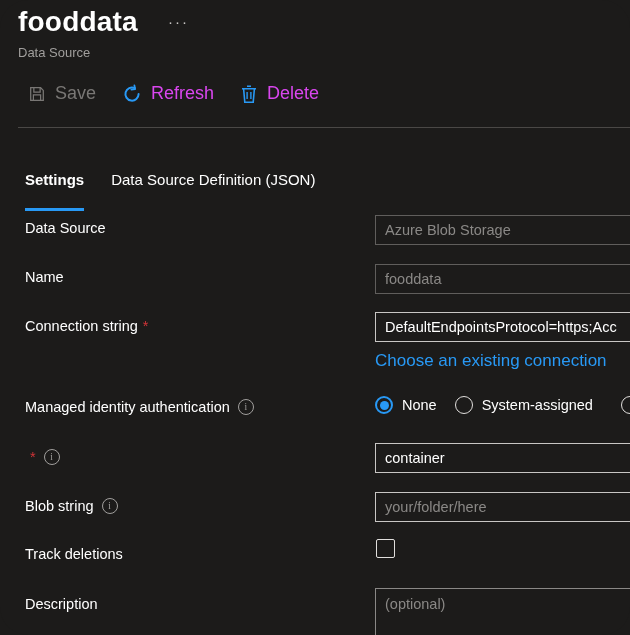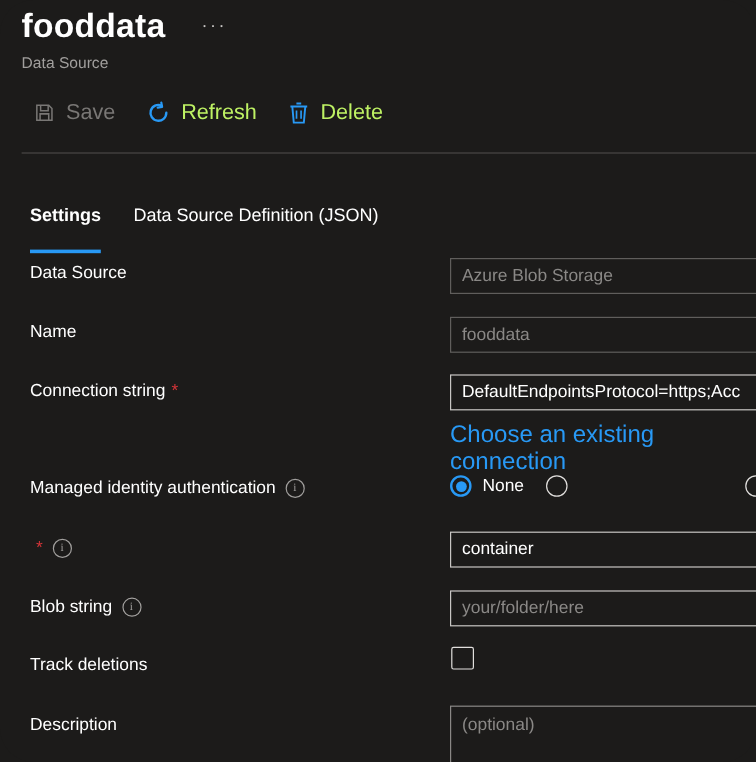--- a/index.html
+++ b/index.html
@@ -11,38 +11,38 @@
   }
   
   .title { position:absolute; left:18px; top:6px; font-size:28px; font-weight:700; letter-spacing:.2px; }
   .more  { position:absolute; left:168px; top:13px; font-size:15px; color:#c8c6c4; letter-spacing:2px; cursor:pointer; }
   .subtitle { position:absolute; left:18px; top:45px; font-size:13px; color:#a19f9d; }
   
   .toolbar { position:absolute; left:28px; top:83px; display:flex; align-items:center; gap:26px; }
   .tool-btn { display:flex; align-items:center; gap:9px; font-size:18px; cursor:pointer; }
   .tool-btn svg { display:block; }
   .lbl-gray { color:#797775; }
-  .lbl-white { color:#bef264; }
+  .lbl-white { color:#d946ef; }
   .divider { position:absolute; left:18px; right:0; top:127px; height:1px; background:#4a4846; }
   
   .tabs { position:absolute; left:25px; top:171px; display:flex; gap:27px; }
   .tab { font-size:15px; color:#ffffff; padding-bottom:20px; cursor:pointer; border-bottom:3px solid transparent; }
   .tab.active { font-weight:700; border-bottom-color:#2899f5; }
   
   .row-label { position:absolute; left:25px; font-size:14.5px; color:#ffffff; display:flex; align-items:center; white-space:nowrap; }
   .req { color:#d13438; margin-left:5px; font-size:14.5px; }
   .info-icon { width:14px; height:14px; margin-left:8px; border:1px solid #a19f9d; border-radius:50%;
     color:#a19f9d; display:inline-flex; align-items:center; justify-content:center; cursor:pointer; }
   .info-icon::before { content:"i"; font-size:9.5px; font-family:"Liberation Serif",serif; }
   .field { position:absolute; left:375px; width:282px; height:30px; box-sizing:border-box;
     background:transparent; border:1px solid #605e5c; color:#8a8886; font-size:14.5px;
     padding:0 9px; font-family:inherit; outline:none; }
   .field.enabled { border-color:#c8c6c4; color:#ffffff; }
   .field::placeholder { color:#8a8886; opacity:1; }
-  .link { position:absolute; left:375px; color:#2899f5; font-size:20px; text-decoration:none; cursor:pointer; }
+  .link { position:absolute; left:375px; color:#2899f5; font-size:17px; text-decoration:none; cursor:pointer; }
   .radio-group { position:absolute; left:375px; display:flex; align-items:center; gap:18px; }
   .radio { display:flex; align-items:center; gap:9px; font-size:14.5px; cursor:pointer; }
   .radio-circle { width:18px; height:18px; border-radius:50%; border:1px solid #e1dfdd; box-sizing:border-box; flex:0 0 auto; }
   .radio-circle.selected { border:2px solid #2899f5; display:flex; align-items:center; justify-content:center; }
   .radio-circle.selected::after { content:""; width:9px; height:9px; border-radius:50%; background:#2899f5; }
   .checkbox { position:absolute; left:376px; width:19px; height:19px; box-sizing:border-box;
     border:1.5px solid #e1dfdd; border-radius:2px; background:transparent; cursor:pointer; }
   .textarea { position:absolute; left:375px; width:282px; height:70px; box-sizing:border-box;
     background:transparent; border:1px solid #8a8886; color:#ffffff; font-size:14.5px;
     padding:7px 9px; font-family:inherit; resize:none; outline:none; }
@@ -117,20 +117,21 @@
     <span>Managed identity authentication</span>
     <span class="info-icon"></span>
   </div>
   <div class="radio-group" style="top:396px">
     <div class="radio">
       <span class="radio-circle selected"></span>
       <span>None</span>
     </div>
     <div class="radio">
       <span class="radio-circle"></span>
+      <span>System-assigned</span>
     </div>
   </div>
   <span class="radio-circle" style="position:absolute; left:621px; top:396px"></span>
 
   <div class="row-label" style="top:449px">
     <span class="req">*</span>
     <span class="info-icon"></span>
   </div>
   <input class="field enabled" style="top: 443px;" value="container">
 

